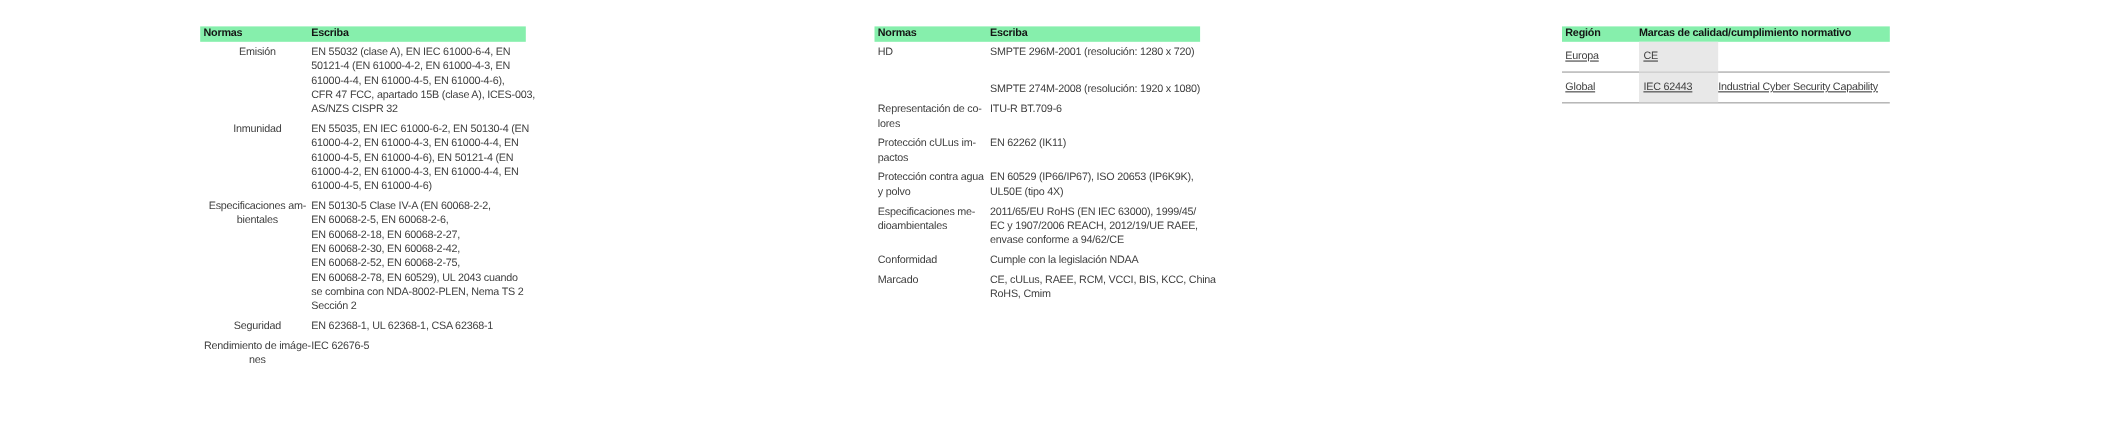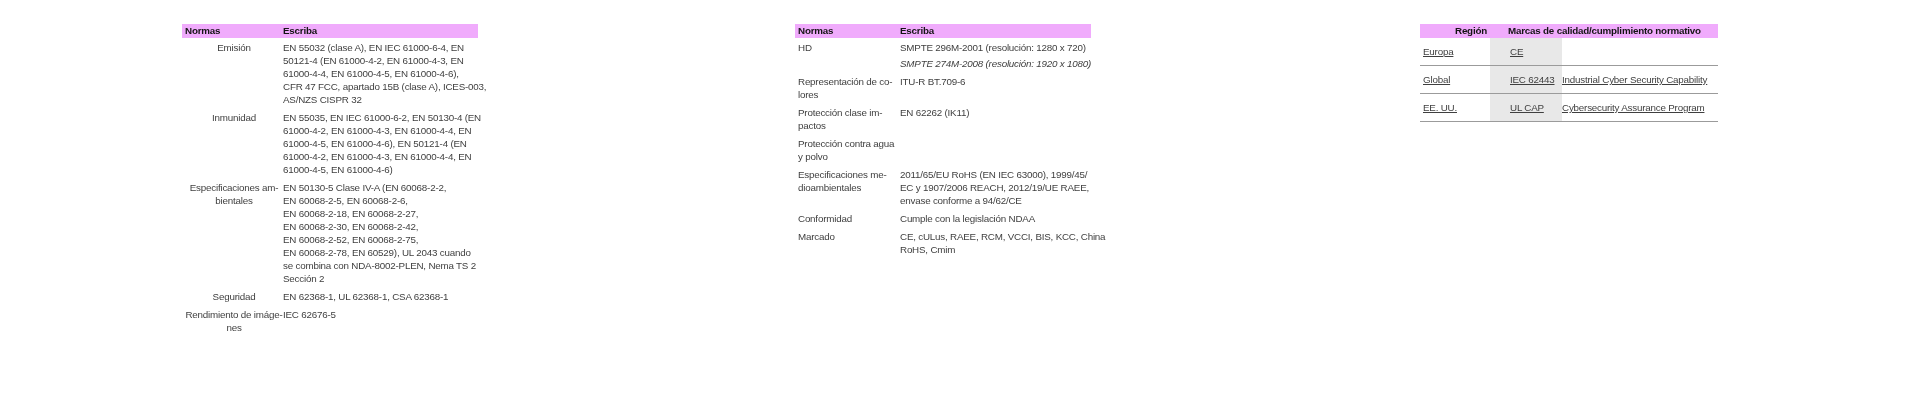--- a/index.html
+++ b/index.html
@@ -16,66 +16,66 @@
     font-size: 9.8px;
     letter-spacing: -0.2px;
   }
   .spec-table { position: absolute; top: 24px; }
   #table-0 { left: 182px; width: 296px; }
   #table-1 { left: 795px; width: 296px; }
   #table-2 { left: 1420px; width: 298px; }
 
   .thead {
     display: flex;
-    background: #f0abfc;
+    background: #86efac;
     padding: 2px 3px;
     font-weight: bold;
     color: #141414;
     line-height: 10px;
     box-sizing: border-box;
   }
   #table-0 .thead .th1 { width: 98px; flex: none; }
   #table-1 .thead .th1 { width: 102px; flex: none; }
-  #table-2 .thead .th1 { width: 53px; flex: none; margin-left: 32px; }
+  #table-2 .thead .th1 { width: 67px; flex: none; }
   .thead .th2 { flex: 1; }
 
   .tbody { margin-top: 3px; }
 
   
   .row { display: flex; margin-bottom: 5px; }
   .row:last-child { margin-bottom: 0; }
   .cell.label {
     flex: none;
     box-sizing: border-box;
     padding-left: 3px;
     white-space: pre;
     line-height: 13px;
   }
   #table-0 .cell.label { width: 101px; text-align: center; }
   #table-1 .cell.label { width: 105px; }
   .cell.value { flex: 1; white-space: pre; line-height: 13px; }
-  .para + .para { margin-top: 3px; font-style: italic; }
+  .para + .para { margin-top: 21px; }
 
   
   #table-2 .tbody { margin-top: 0; text-decoration: underline; }
   .qrow {
     display: flex;
     align-items: center;
     height: 28px;
     border-bottom: 1px solid #9b9b9b;
     box-sizing: border-box;
   }
   .qcell { line-height: 13px; }
   .qcell.region { width: 70px; flex: none; padding-left: 3px; box-sizing: border-box; }
   .qcell.mark {
     width: 72px; flex: none;
     align-self: stretch;
     background: #e8e8e8;
     display: flex; align-items: center;
-    padding-left: 20px;
+    padding-left: 4px;
     box-sizing: border-box;
   }
   .qcell.desc { flex: 1; box-sizing: border-box; }
 </style>
 </head>
 <body>
 
 <div class="canvas">
 
   <section class="spec-table" id="table-0">
@@ -133,27 +133,29 @@
         <div class="row">
           <div class="cell label">HD</div>
           <div class="cell value"><div class="para">SMPTE 296M-2001 (resolución: 1280 x 720)</div><div class="para">SMPTE 274M-2008 (resolución: 1920 x 1080)</div></div>
         </div>
         <div class="row">
           <div class="cell label">Representación de co-
 lores</div>
           <div class="cell value"><div class="para">ITU-R BT.709-6</div></div>
         </div>
         <div class="row">
-          <div class="cell label">Protección clase im-
+          <div class="cell label">Protección cULus im-
 pactos</div>
           <div class="cell value"><div class="para">EN 62262 (IK11)</div></div>
         </div>
         <div class="row">
           <div class="cell label">Protección contra agua
 y polvo</div>
+          <div class="cell value"><div class="para">EN 60529 (IP66/IP67), ISO 20653 (IP6K9K),
+UL50E (tipo 4X)</div></div>
         </div>
         <div class="row">
           <div class="cell label">Especificaciones me-
 dioambientales</div>
           <div class="cell value"><div class="para">2011/65/EU RoHS (EN IEC 63000), 1999/45/
 EC y 1907/2006 REACH, 2012/19/UE RAEE,
 envase conforme a 94/62/CE</div></div>
         </div>
         <div class="row">
           <div class="cell label">Conformidad</div>
@@ -176,21 +178,16 @@
         <div class="qrow">
           <div class="qcell region">Europa</div>
           <div class="qcell mark">CE</div>
           <div class="qcell desc"></div>
         </div>
         <div class="qrow">
           <div class="qcell region">Global</div>
           <div class="qcell mark">IEC 62443</div>
           <div class="qcell desc">Industrial Cyber Security Capability</div>
         </div>
-        <div class="qrow">
-          <div class="qcell region">EE. UU.</div>
-          <div class="qcell mark">UL CAP</div>
-          <div class="qcell desc">Cybersecurity Assurance Program</div>
-        </div>
       </div>
   </section>
 
 </div>
 
 </body></html>

